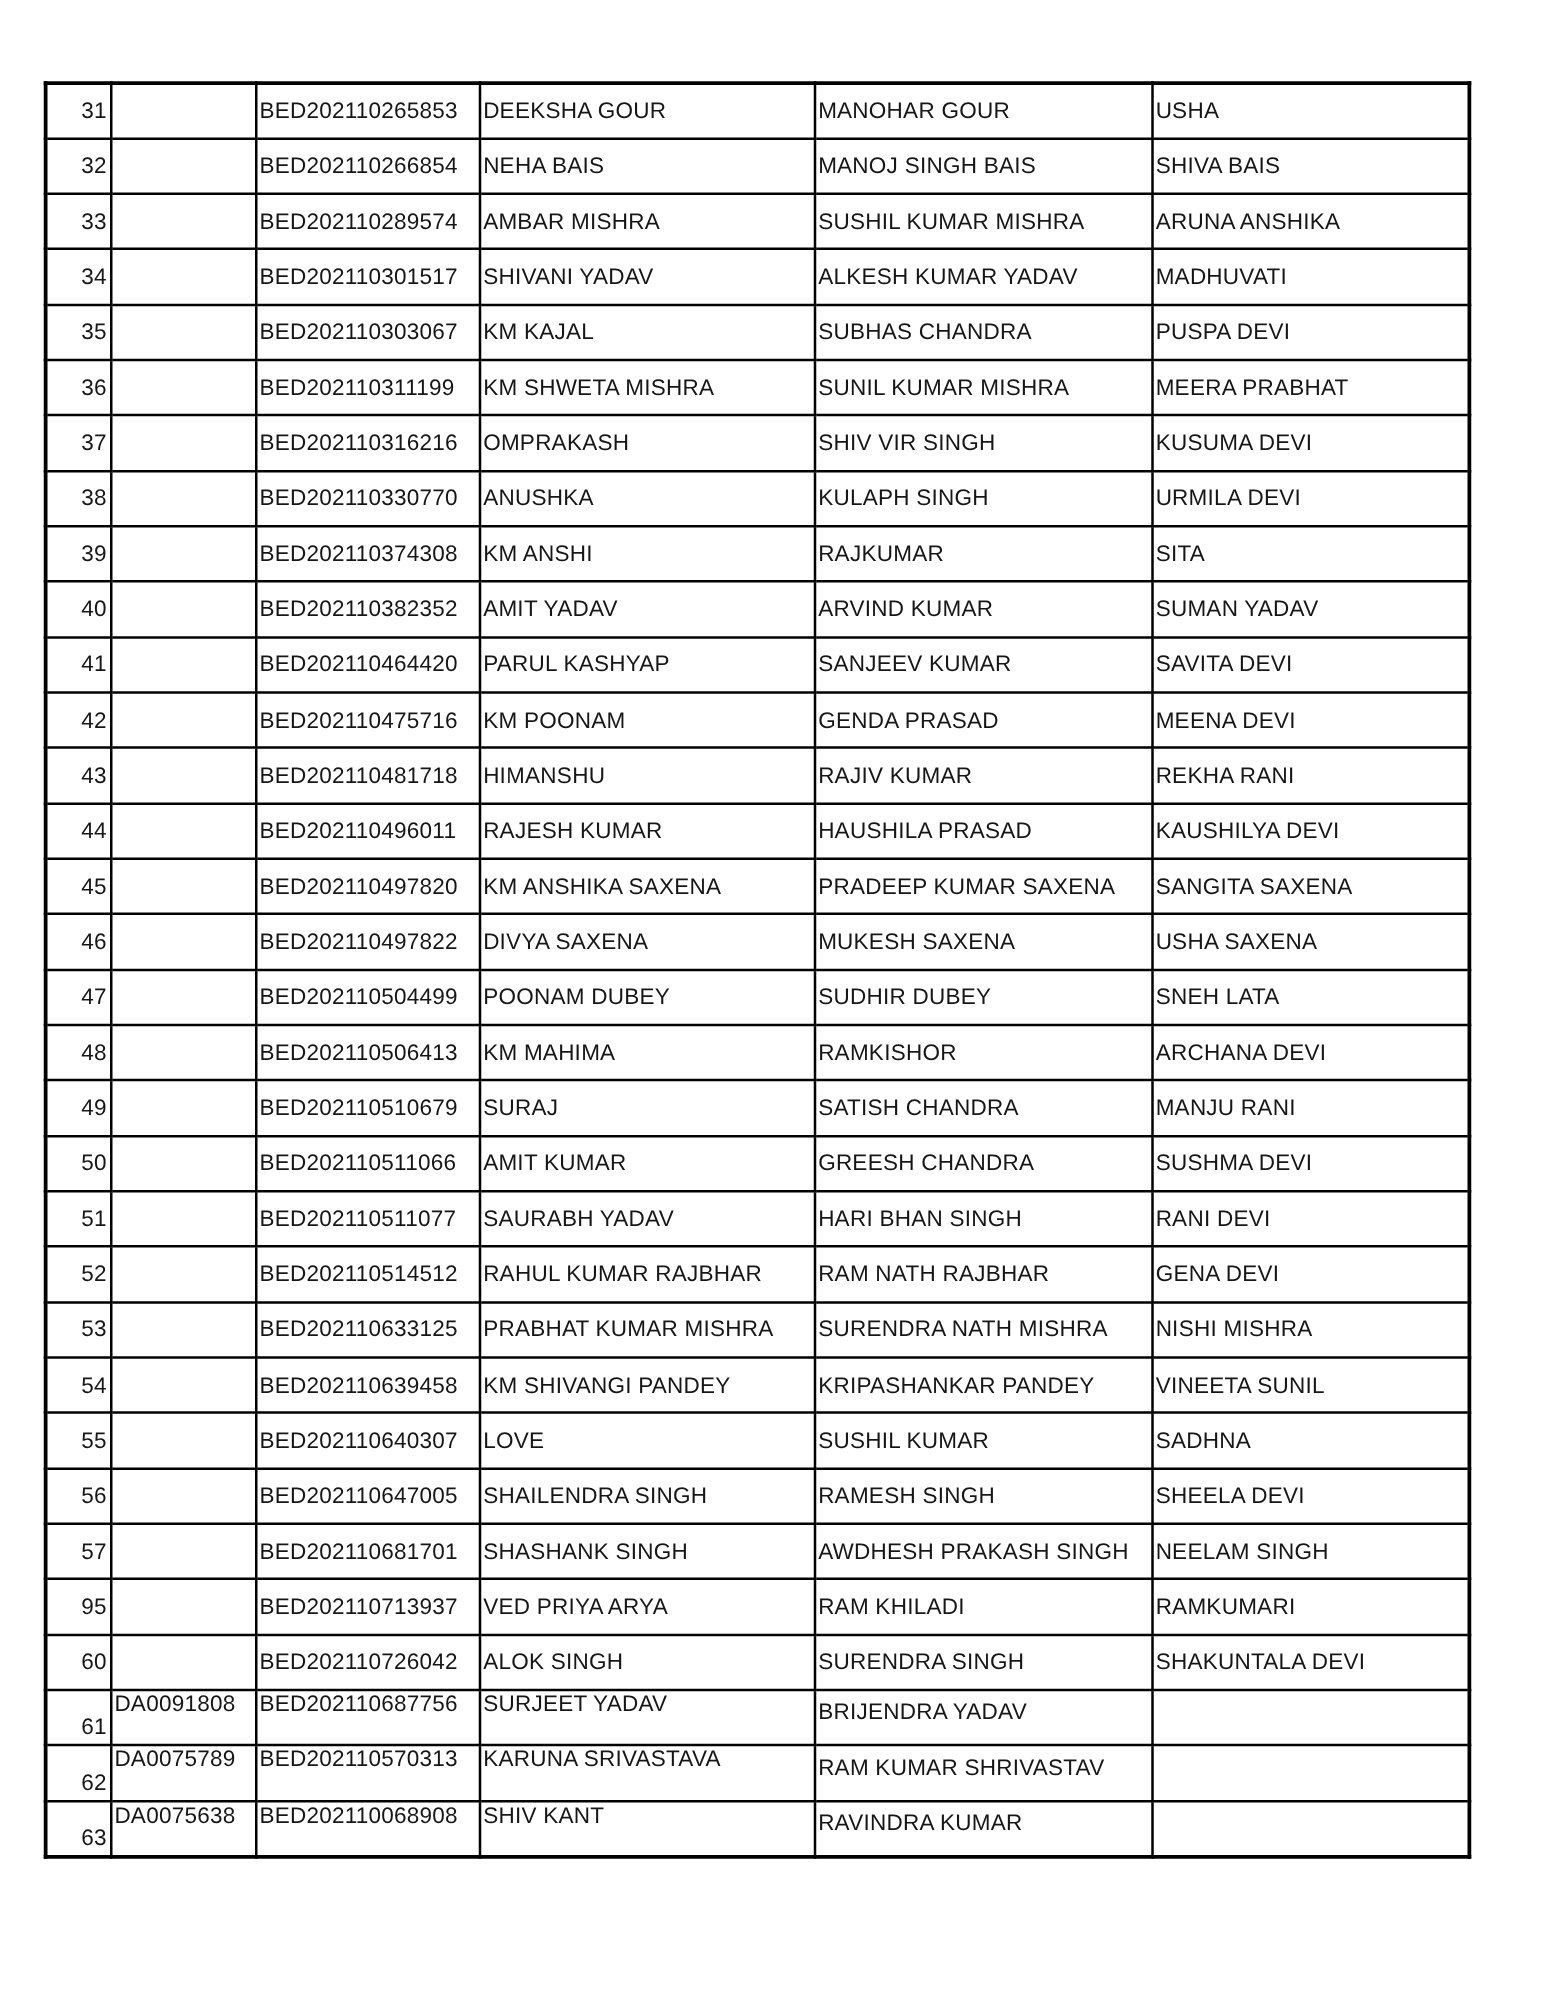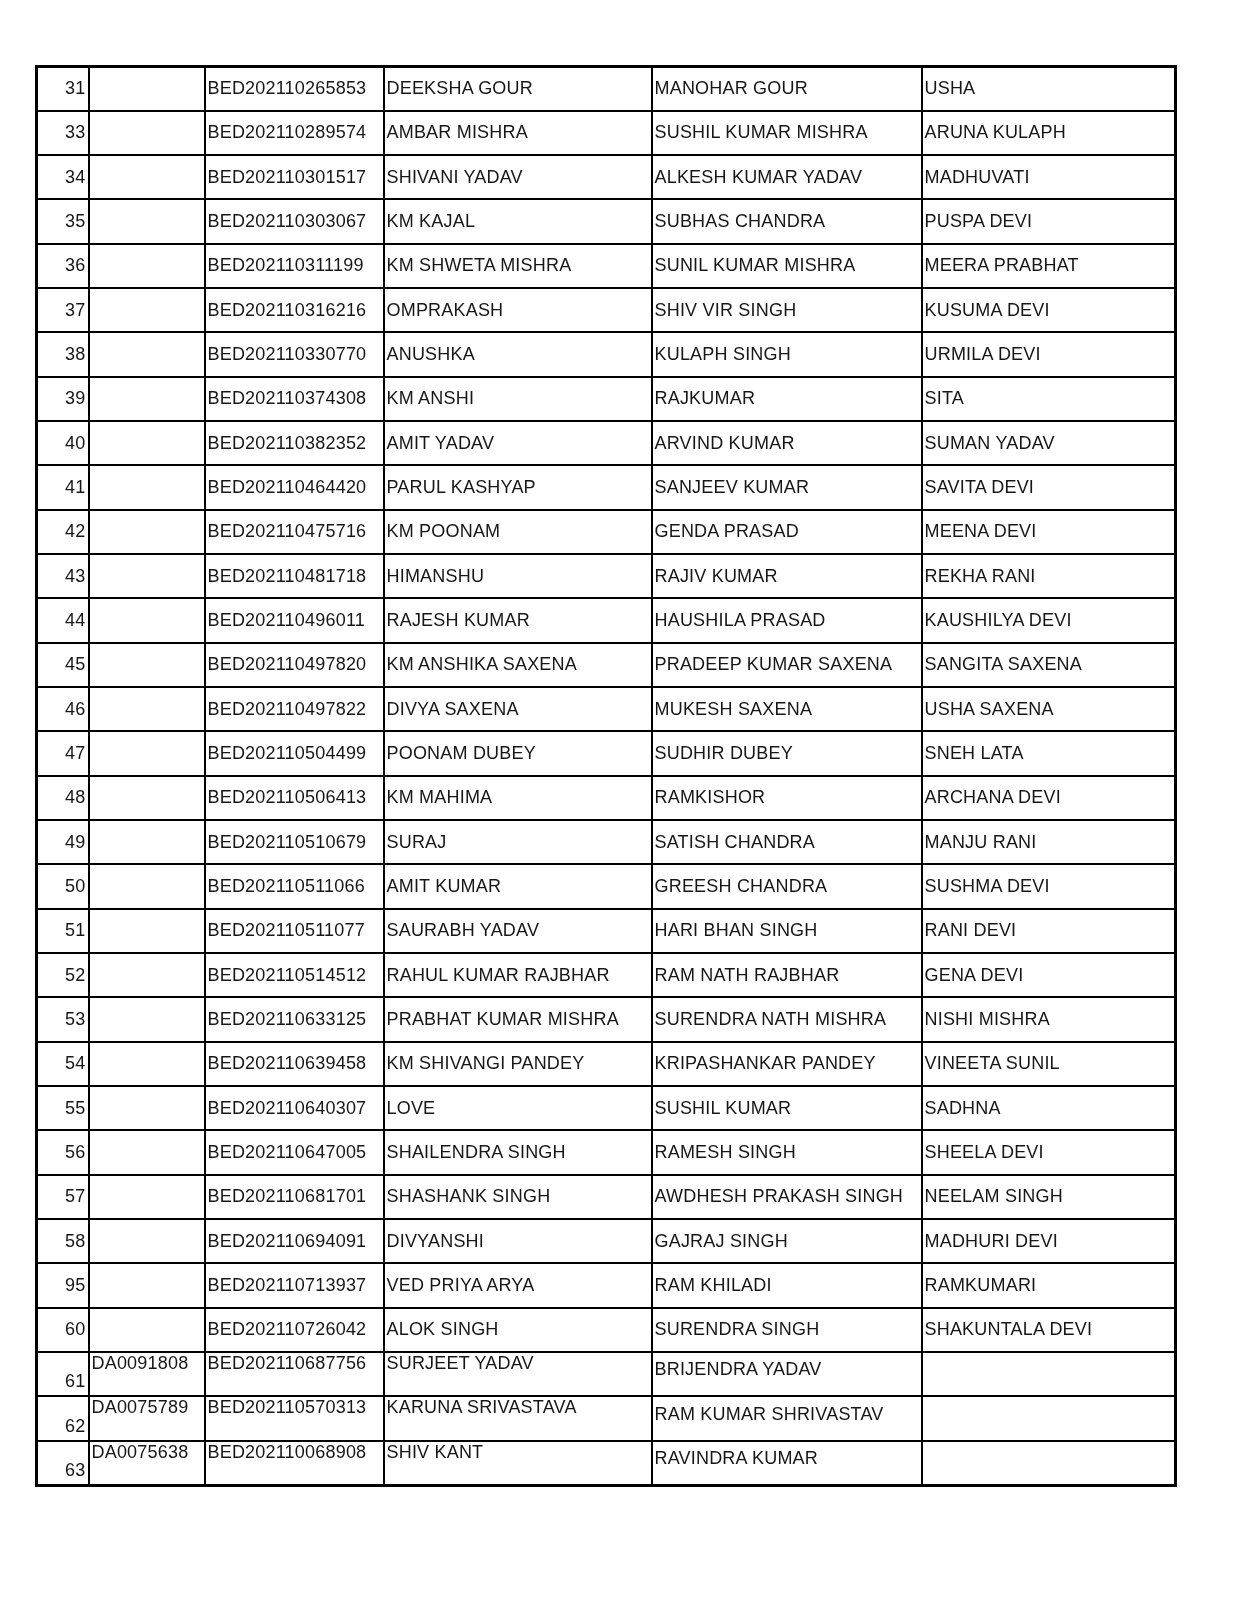--- a/index.html
+++ b/index.html
@@ -80,26 +80,34 @@
     <tbody>
         <tr>
           <td class="num">31</td>
           <td class="da"></td>
           <td class="bed">BED202110265853</td>
           <td class="student">DEEKSHA GOUR</td>
           <td class="father">MANOHAR GOUR</td>
           <td class="mother">USHA</td>
         </tr>
         <tr>
+          <td class="num">32</td>
+          <td class="da"></td>
+          <td class="bed">BED202110266854</td>
+          <td class="student">NEHA BAIS</td>
+          <td class="father">MANOJ SINGH BAIS</td>
+          <td class="mother">SHIVA BAIS</td>
+        </tr>
+        <tr>
           <td class="num">33</td>
           <td class="da"></td>
           <td class="bed">BED202110289574</td>
           <td class="student">AMBAR MISHRA</td>
           <td class="father">SUSHIL KUMAR MISHRA</td>
-          <td class="mother">ARUNA KULAPH</td>
+          <td class="mother">ARUNA ANSHIKA</td>
         </tr>
         <tr>
           <td class="num">34</td>
           <td class="da"></td>
           <td class="bed">BED202110301517</td>
           <td class="student">SHIVANI YADAV</td>
           <td class="father">ALKESH KUMAR YADAV</td>
           <td class="mother">MADHUVATI</td>
         </tr>
         <tr>
@@ -278,28 +286,20 @@
           <td class="father">RAMESH SINGH</td>
           <td class="mother">SHEELA DEVI</td>
         </tr>
         <tr>
           <td class="num">57</td>
           <td class="da"></td>
           <td class="bed">BED202110681701</td>
           <td class="student">SHASHANK SINGH</td>
           <td class="father">AWDHESH PRAKASH SINGH</td>
           <td class="mother">NEELAM SINGH</td>
-        </tr>
-        <tr>
-          <td class="num">58</td>
-          <td class="da"></td>
-          <td class="bed">BED202110694091</td>
-          <td class="student">DIVYANSHI</td>
-          <td class="father">GAJRAJ SINGH</td>
-          <td class="mother">MADHURI DEVI</td>
         </tr>
         <tr>
           <td class="num">95</td>
           <td class="da"></td>
           <td class="bed">BED202110713937</td>
           <td class="student">VED PRIYA ARYA</td>
           <td class="father">RAM KHILADI</td>
           <td class="mother">RAMKUMARI</td>
         </tr>
         <tr>

